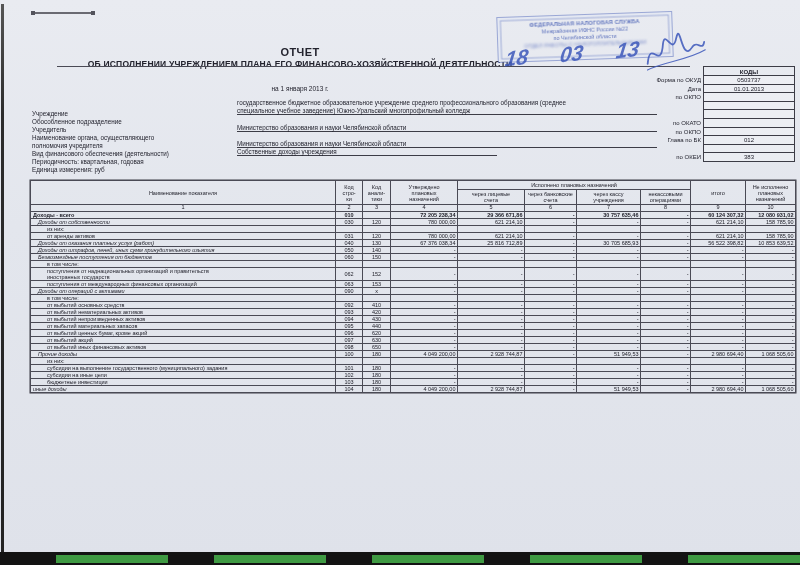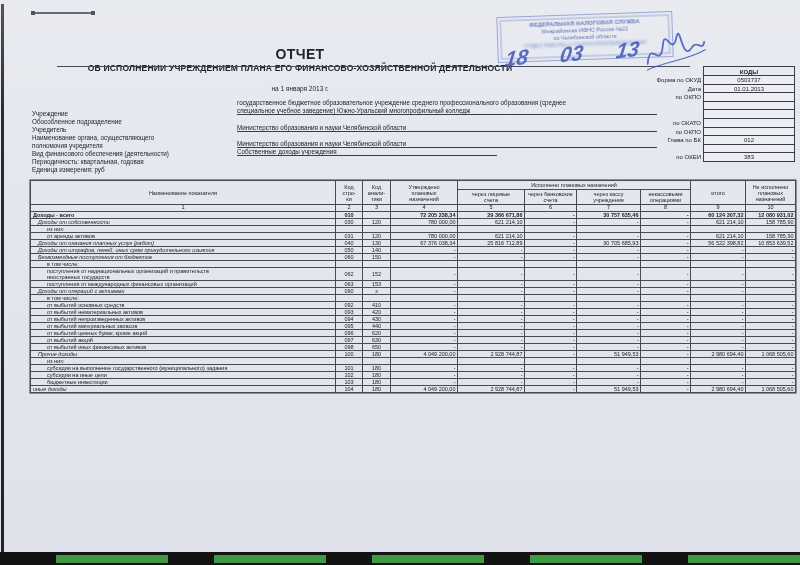--- a/index.html
+++ b/index.html
@@ -12,21 +12,21 @@
              background:linear-gradient(180deg,#555 0%,#2c2c2c 20%,#222 100%);}
   .bottom-strip{position:absolute;left:0;bottom:0;width:800px;height:13px;background:#131313;}
   .bottom-strip::after{content:"";position:absolute;left:56px;right:0;top:3px;height:8px;
              background:repeating-linear-gradient(90deg,#3f9a43 0 112px,#131313 112px 158px);}
   .pen-mark{position:absolute;left:33px;top:12px;width:60px;height:2px;background:#6a6a72;}
   .pen-mark::before,.pen-mark::after{content:"";position:absolute;top:-1px;width:4px;height:4px;background:#53535c;}
   .pen-mark::before{left:-2px}.pen-mark::after{right:-2px}
 
   
   .title-wrap{position:absolute;left:30px;top:46px;width:540px;text-align:center;}
-  .t1{font-weight:bold;font-size:14px;letter-spacing:.4px;}
+  .t1{font-weight:bold;font-size:11px;letter-spacing:.4px;}
   .t2{font-weight:bold;font-size:8.5px;margin-top:1px;letter-spacing:.2px;}
   .title-rule{position:absolute;left:57px;top:66px;width:633px;height:1px;background:#4a4a55;}
   .date-line{position:absolute;left:30px;top:85px;width:540px;text-align:center;font-size:6.5px;}
 
   
   .stamp{position:absolute;left:497px;top:14px;width:176px;height:46px;
          transform:rotate(-2deg);border:1.5px solid rgba(75,100,185,.5);
          box-shadow:inset 0 0 0 2.5px rgba(235,238,245,.9), inset 0 0 0 3.5px rgba(75,100,185,.45);
          color:rgba(62,88,178,.8);text-align:center;font-size:5.5px;line-height:7px;
          padding-top:5px;box-sizing:border-box;filter:blur(.4px);}

